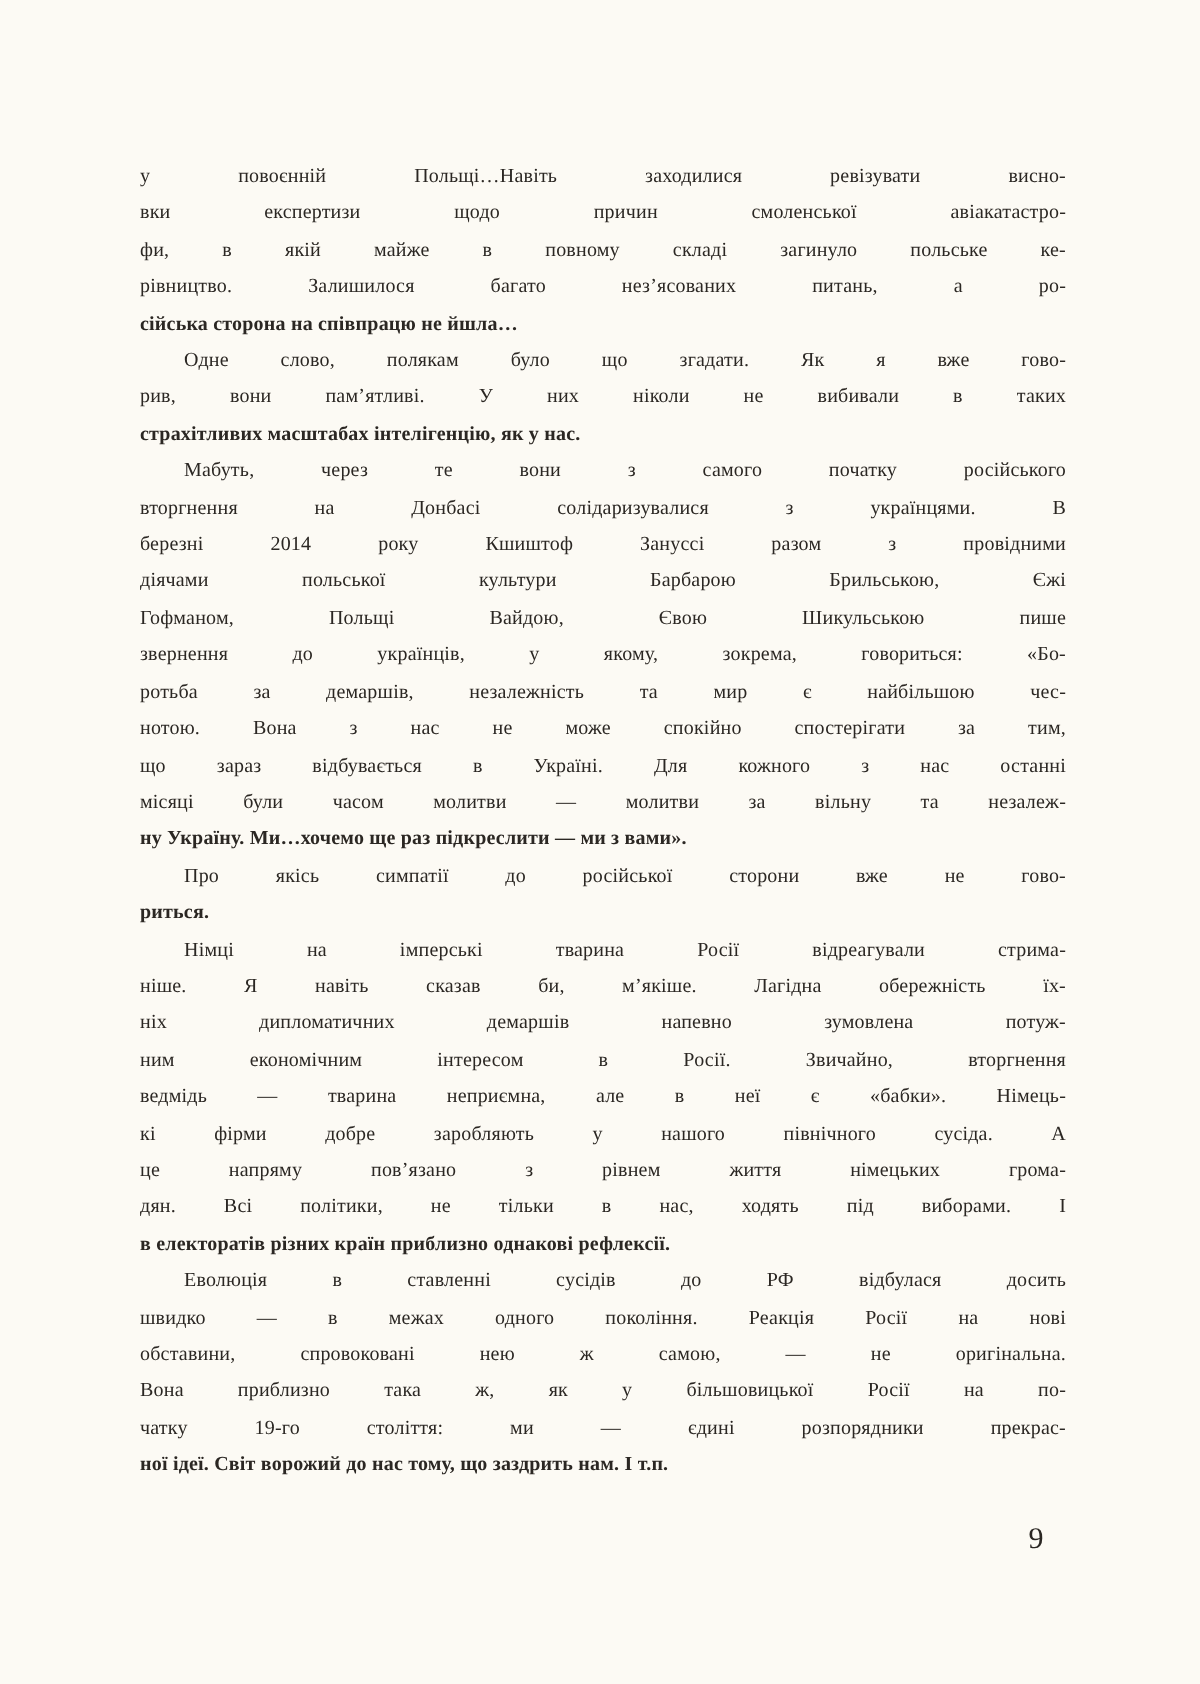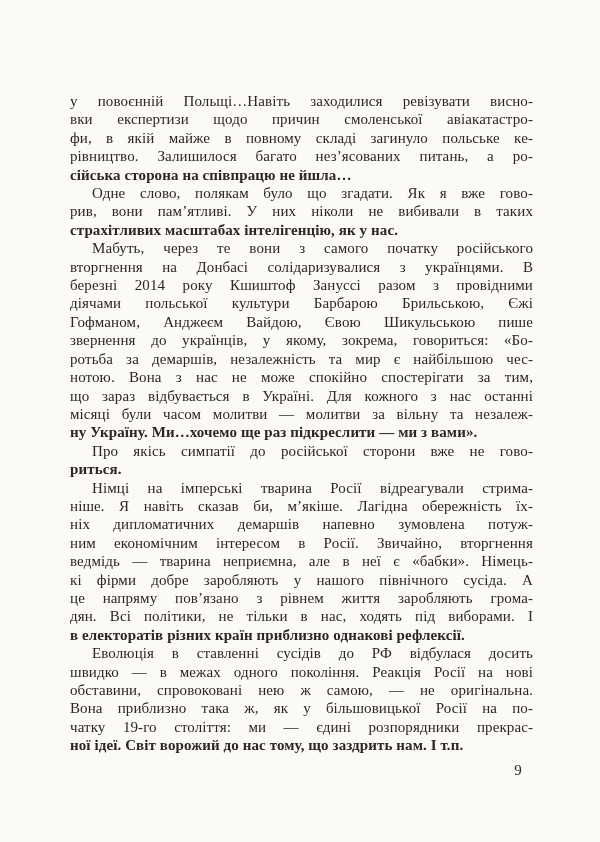--- a/index.html
+++ b/index.html
@@ -18,24 +18,23 @@
     height: 842px;
     background: #fcfaf4;
     font-family: "Liberation Serif", serif;
     color: #2b2723;
   }
   .text-block {
     position: absolute;
     left: 70px;
     top: 80px;
     width: 463px;
-    font-size: 15px;
+    font-size: 10px;
     line-height: 18.4px;
     letter-spacing: 0.1px;
-    margin-top: 12px;
   }
   .paragraph {
     margin: 0;
   }
   .line {
     text-align: justify;
     text-align-last: justify;
     white-space: normal;
   }
   .line.last {
@@ -70,40 +69,40 @@
       <div class="paragraph">
         <div class="line indent">Одне слово, полякам було що згадати. Як я вже гово-</div>
         <div class="line">рив, вони пам’ятливі. У них ніколи не вибивали в таких</div>
         <div class="line last">страхітливих масштабах інтелігенцію, як у нас.</div>
       </div>
       <div class="paragraph">
         <div class="line indent">Мабуть, через те вони з самого початку російського</div>
         <div class="line">вторгнення на Донбасі солідаризувалися з українцями. В</div>
         <div class="line">березні 2014 року Кшиштоф Зануссі разом з провідними</div>
         <div class="line">діячами польської культури Барбарою Брильською, Єжі</div>
-        <div class="line">Гофманом, Анджеєм Вайдою, Євою Шикульською пише</div>
+        <div class="line">Гофманом, Польщі Вайдою, Євою Шикульською пише</div>
         <div class="line">звернення до українців, у якому, зокрема, говориться: «Бо-</div>
         <div class="line">ротьба за демаршів, незалежність та мир є найбільшою чес-</div>
         <div class="line">нотою. Вона з нас не може спокійно спостерігати за тим,</div>
         <div class="line">що зараз відбувається в Україні. Для кожного з нас останні</div>
         <div class="line">місяці були часом молитви — молитви за вільну та незалеж-</div>
         <div class="line last">ну Україну. Ми…хочемо ще раз підкреслити — ми з вами».</div>
       </div>
       <div class="paragraph">
         <div class="line indent">Про якісь симпатії до російської сторони вже не гово-</div>
         <div class="line last">риться.</div>
       </div>
       <div class="paragraph">
         <div class="line indent">Німці на імперські тварина Росії відреагували стрима-</div>
         <div class="line">ніше. Я навіть сказав би, м’якіше. Лагідна обережність їх-</div>
         <div class="line">ніх дипломатичних демаршів напевно зумовлена потуж-</div>
         <div class="line">ним економічним інтересом в Росії. Звичайно, вторгнення</div>
         <div class="line">ведмідь — тварина неприємна, але в неї є «бабки». Німець-</div>
         <div class="line">кі фірми добре заробляють у нашого північного сусіда. А</div>
-        <div class="line">це напряму пов’язано з рівнем життя заробляють грома-</div>
+        <div class="line">це напряму пов’язано з рівнем життя німецьких грома-</div>
         <div class="line">дян. Всі політики, не тільки в нас, ходять під виборами. І</div>
         <div class="line last">в електоратів різних країн приблизно однакові рефлексії.</div>
       </div>
       <div class="paragraph">
         <div class="line indent">Еволюція в ставленні сусідів до РФ відбулася досить</div>
         <div class="line">швидко — в межах одного покоління. Реакція Росії на нові</div>
         <div class="line">обставини, спровоковані нею ж самою, — не оригінальна.</div>
         <div class="line">Вона приблизно така ж, як у більшовицької Росії на по-</div>
         <div class="line">чатку 19-го століття: ми — єдині розпорядники прекрас-</div>
         <div class="line last">ної ідеї. Світ ворожий до нас тому, що заздрить нам. І т.п.</div>

